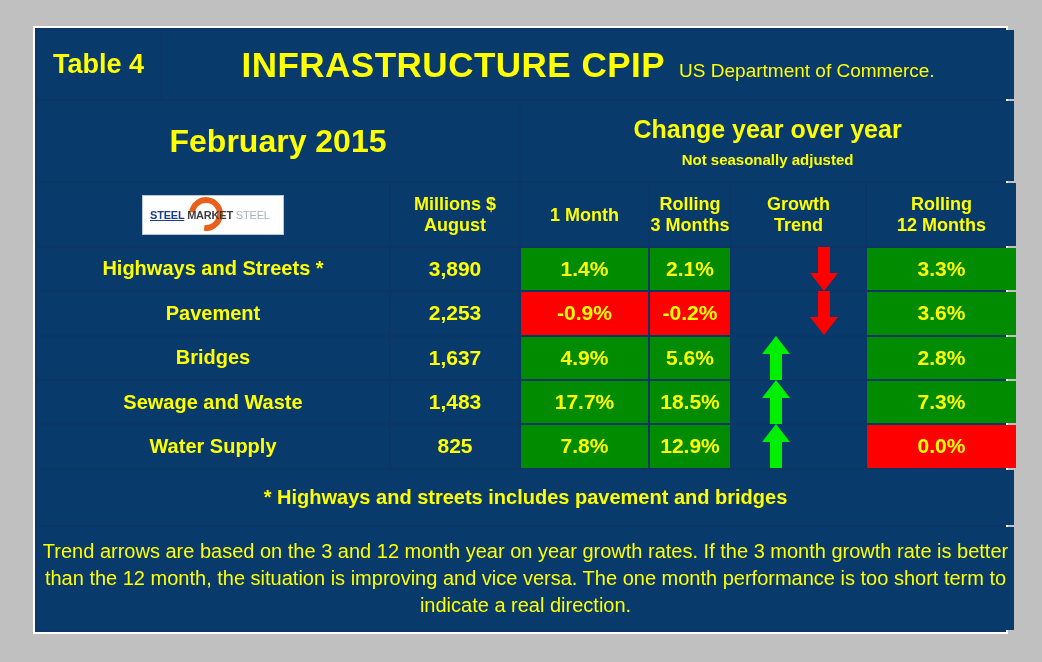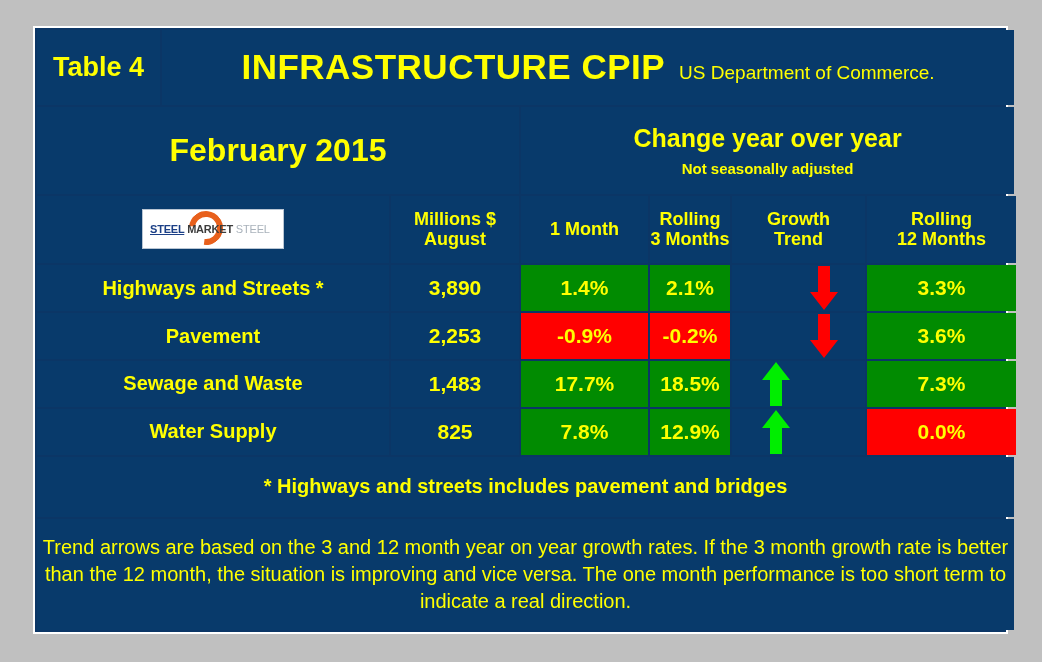--- a/index.html
+++ b/index.html
@@ -232,20 +232,34 @@
           <td class="trendcell">
             <div class="arrow down">
               <svg viewBox="0 0 30 46">
                 <polygon points="15,45 1,27 9,27 9,1 21,1 21,27 29,27" fill="#ff0000"></polygon>
               </svg>
             </div>
           </td>
           <td class="pct pos" colspan="2">3.6%</td>
         </tr>
         <tr style="height: 38px;">
+          <td class="rowlabel" colspan="2">Bridges</td>
+          <td class="num">1,637</td>
+          <td class="pct pos">4.9%</td>
+          <td class="pct pos">5.6%</td>
+          <td class="trendcell">
+            <div class="arrow up">
+              <svg viewBox="0 0 30 46">
+                <polygon points="15,1 29,19 21,19 21,45 9,45 9,19 1,19" fill="#00ee00"></polygon>
+              </svg>
+            </div>
+          </td>
+          <td class="pct pos" colspan="2">2.8%</td>
+        </tr>
+        <tr style="height: 38px;">
           <td class="rowlabel" colspan="2">Sewage and Waste</td>
           <td class="num">1,483</td>
           <td class="pct pos">17.7%</td>
           <td class="pct pos">18.5%</td>
           <td class="trendcell">
             <div class="arrow up">
               <svg viewBox="0 0 30 46">
                 <polygon points="15,1 29,19 21,19 21,45 9,45 9,19 1,19" fill="#00ee00"></polygon>
               </svg>
             </div>

